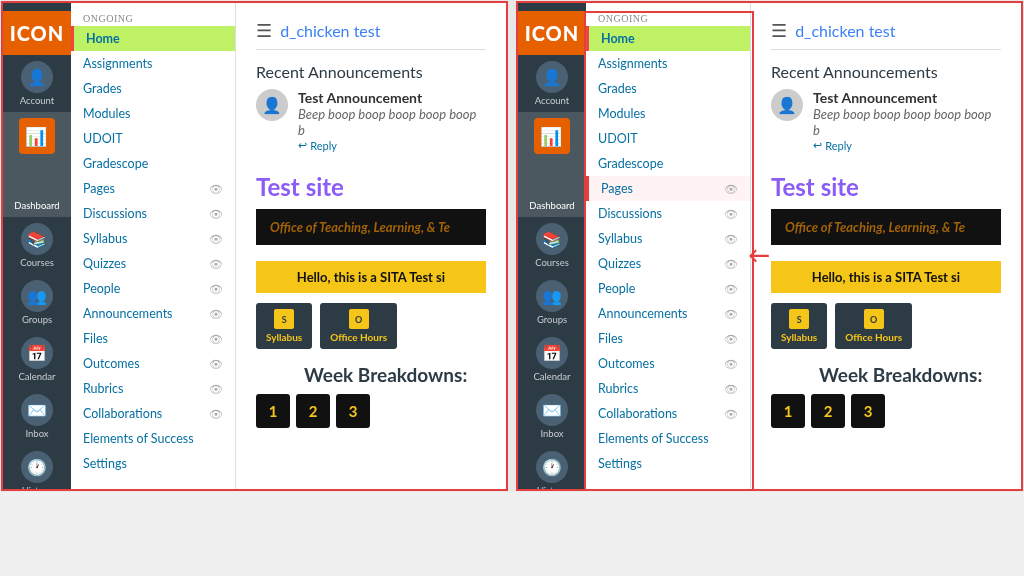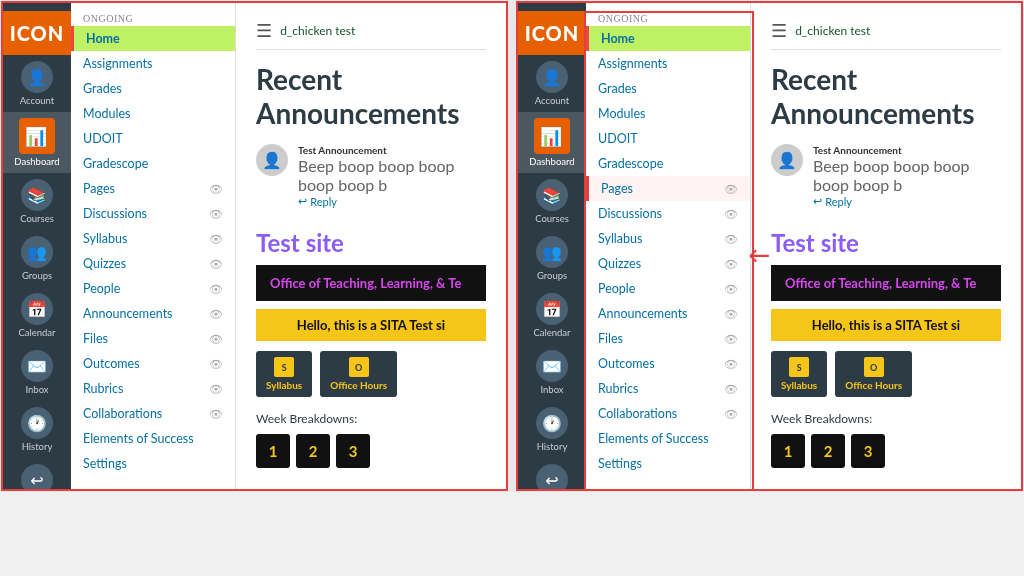--- a/index.html
+++ b/index.html
@@ -76,21 +76,21 @@
       font-size: 20px;
       font-weight: 900;
       color: white;
       background: #e66000;
       width: 100%;
       text-align: center;
       padding: 10px 0;
       letter-spacing: 1px;
     }
     .sidebar-label { font-size: 9.5px; color: #c7cdd1; }
-    .sidebar-item.active .sidebar-label { color: white; }
+    .sidebar-item.active .sidebar-label { color: white; margin-top: 44px; }
     .badge {
       background: #e53e3e;
       color: white;
       border-radius: 50%;
       font-size: 8px;
       width: 14px;
       height: 14px;
       display: flex;
       align-items: center;
       justify-content: center;
@@ -144,55 +144,56 @@
     }
     .top-bar {
       display: flex;
       align-items: center;
       gap: 8px;
       border-bottom: 1px solid #ddd;
       padding-bottom: 8px;
       margin-bottom: 12px;
     }
     .hamburger { font-size: 18px; color: #555; cursor: pointer; }
-    .course-title { font-size: 12px; color: #14532d; }
+    .course-title { font-size: 16px; color: #3b82f6; }
     .announcements-title {
-      font-size: 28px;
-      font-weight: bold;
+      font-size: 16px;
+      font-weight: normal;
       color: #2d3b45;
-      margin-bottom: 14px;
+      margin-bottom: 8px;
     }
     .announcement-item {
       display: flex;
       gap: 10px;
       margin-bottom: 14px;
     }
     .avatar {
       width: 32px;
       height: 32px;
       border-radius: 50%;
       background: #ccc;
       flex-shrink: 0;
       display: flex;
       align-items: center;
       justify-content: center;
       color: #666;
       font-size: 16px;
     }
-    .announcement-body .title { font-size: 10px; font-weight: bold; color: #333; }
-    .announcement-body .text { font-size: 16px; color: #666; }
+    .announcement-body .title { font-size: 14px; font-weight: bold; color: #333; }
+    .announcement-body .text { font-size: 13px; color: #666; font-style: italic; }
     .reply-link { font-size: 11px; color: #0770a3; display: flex; align-items: center; gap: 3px; }
     .section-title { font-size: 24px; font-weight: bold; color: #8b5cf6; margin: 20px 0 8px; }
     .black-banner {
       background: #111;
-      color: #d946ef;
+      color: #a16207;
       padding: 10px 14px;
       font-size: 13px;
       font-weight: bold;
-      margin-bottom: 8px;
+      margin-bottom: 16px;
+      font-style: italic;
     }
     .yellow-banner {
       background: #f5c518;
       color: #111;
       padding: 8px 14px;
       font-size: 13px;
       font-weight: bold;
       margin-bottom: 10px;
       text-align: center;
     }
@@ -214,21 +215,21 @@
       color: #2d3b45;
       width: 20px;
       height: 20px;
       display: flex;
       align-items: center;
       justify-content: center;
       font-size: 9px;
       font-weight: bold;
       border-radius: 2px;
     }
-    .week-section .week-title { font-size: 12px; font-weight: normal; color: #2d3b45; margin-bottom: 8px; }
+    .week-section .week-title { font-size: 19px; font-weight: bold; color: #2d3b45; margin-bottom: 8px; margin-left: 48px; }
     .week-boxes { display: flex; gap: 6px; }
     .week-box {
       width: 34px;
       height: 34px;
       background: #111;
       color: #f5c518;
       display: flex;
       align-items: center;
       justify-content: center;
       font-size: 15px;

